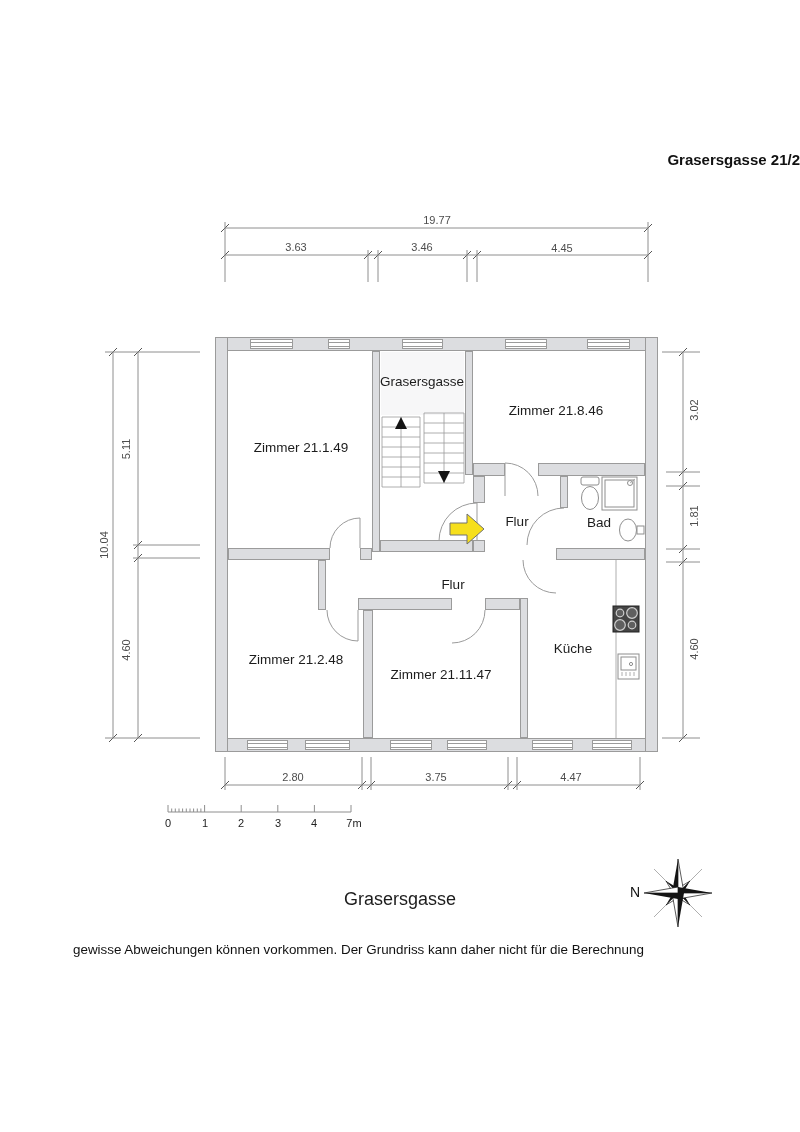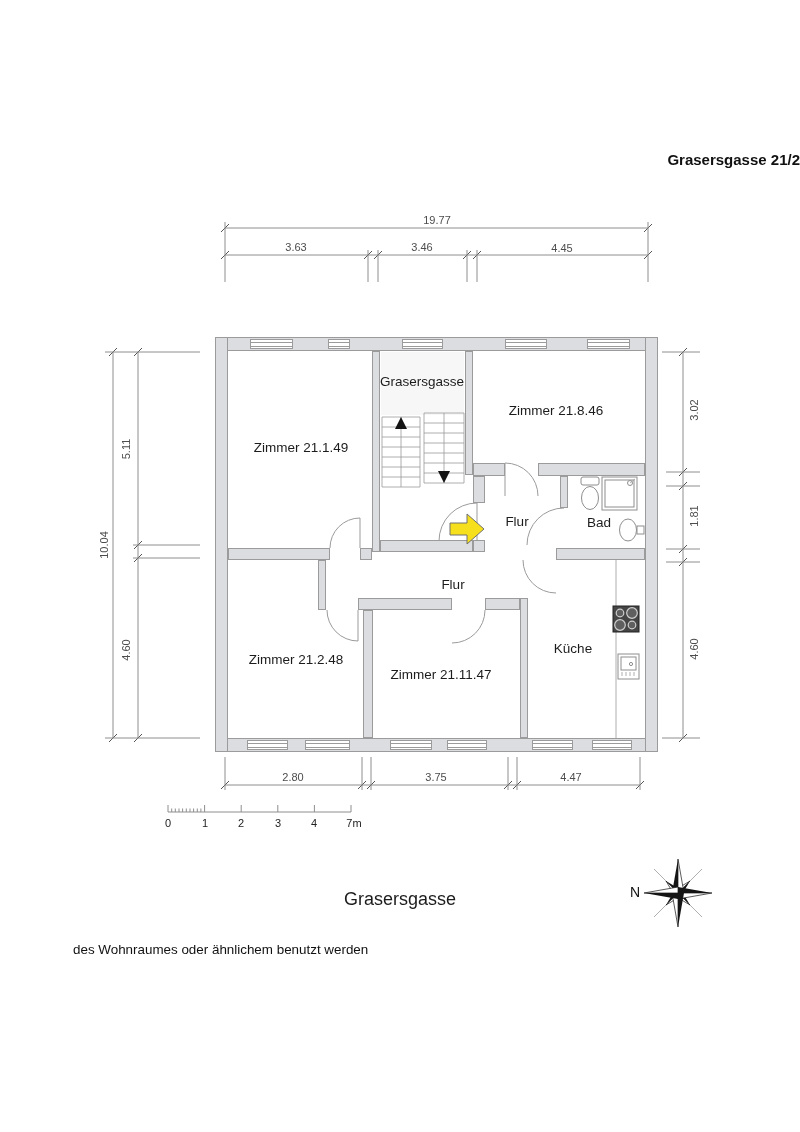--- a/index.html
+++ b/index.html
@@ -302,14 +302,14 @@
 <div class="scale-num" style="left:205px;top:817px">1</div>
 <div class="scale-num" style="left:241px;top:817px">2</div>
 <div class="scale-num" style="left:278px;top:817px">3</div>
 <div class="scale-num" style="left:314px;top:817px">4</div>
 <div class="scale-num" style="left:354px;top:817px">7m</div>
 
 <div class="street">Grasersgasse</div>
 <div class="north-label" style="left:630px;top:884px">N</div>
 
 <div class="disclaimer">
-  <div>des Wohnraumes oder ähnlichem benutzt werden</div>
+  <div>gewisse Abweichungen können vorkommen. Der Grundriss kann daher nicht für die Berechnung</div>
 </div>
 
 </body></html>

